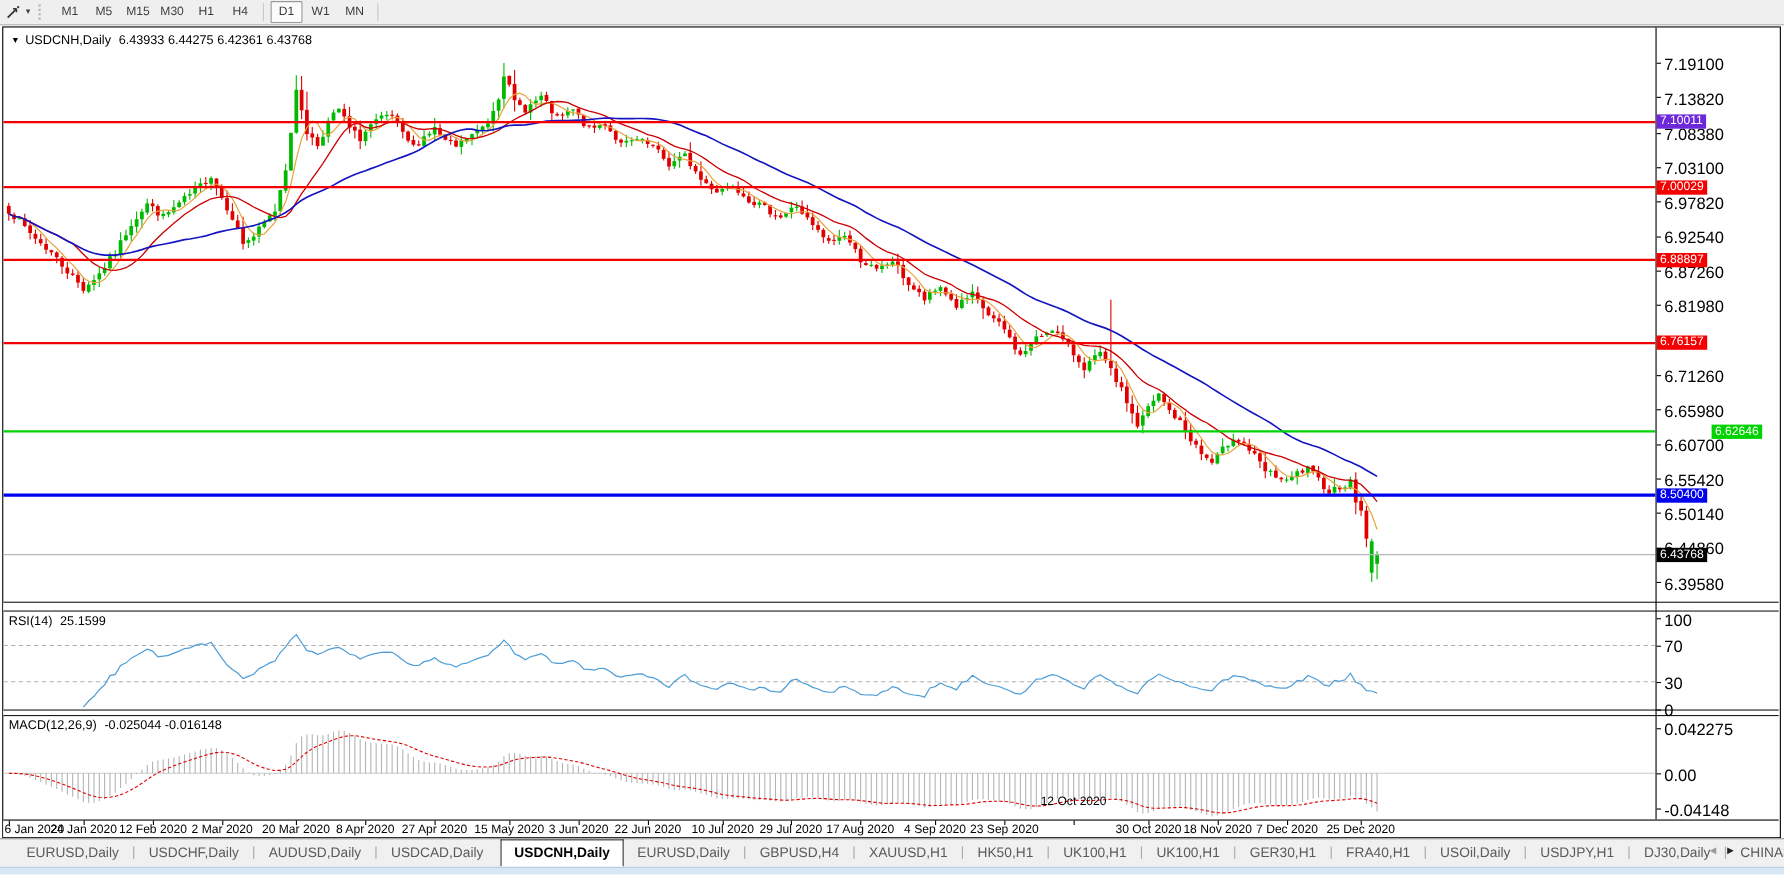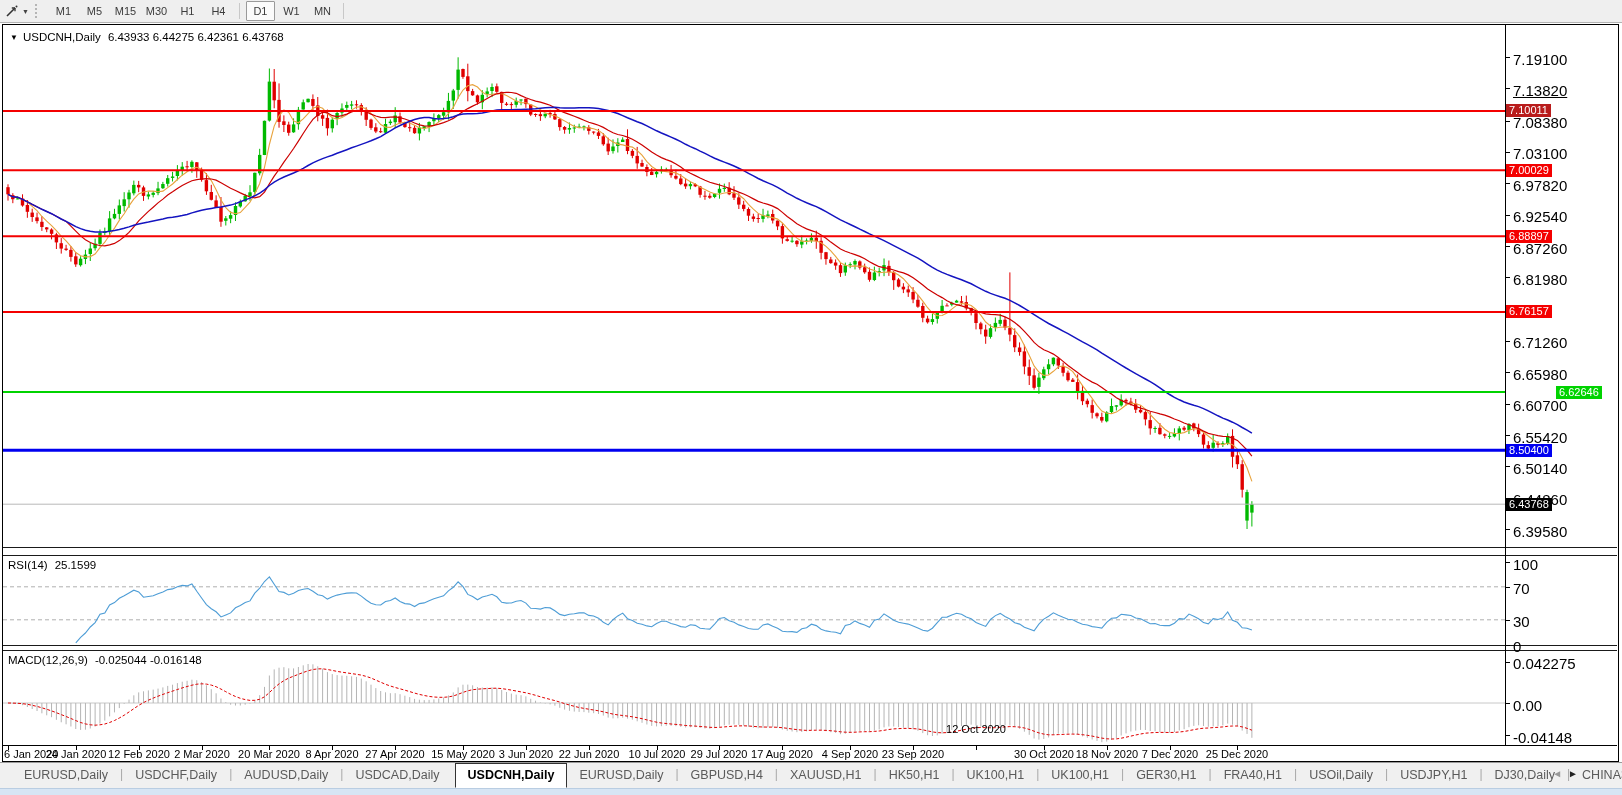--- a/index.html
+++ b/index.html
@@ -890,21 +890,21 @@
     <span>RSI(14)</span><span class="v">25.1599</span>
   </div>
   <div class="panel-label" style="left:8px;top:654px">
     <span>MACD(12,26,9)</span><span class="v">-0.025044 -0.016148</span>
   </div>
 
   <div id="overlay">
       <div class="tick-dash" style="left: 1506px; top: 57px;"></div>
       <div class="axis-lbl" style="left: 1513px; top: 51px;">7.19100</div>
       <div class="tick-dash" style="left: 1506px; top: 88px;"></div>
-      <div class="axis-lbl" style="left: 1513px; top: 82px; text-decoration: underline;">7.13820</div>
+      <div class="axis-lbl" style="left: 1513px; top: 82px;">7.13820</div>
       <div class="tick-dash" style="left: 1506px; top: 121px;"></div>
       <div class="axis-lbl" style="left: 1513px; top: 114px;">7.08380</div>
       <div class="tick-dash" style="left: 1506px; top: 152px;"></div>
       <div class="axis-lbl" style="left: 1513px; top: 145px;">7.03100</div>
       <div class="tick-dash" style="left: 1506px; top: 183px;"></div>
       <div class="axis-lbl" style="left: 1513px; top: 177px;">6.97820</div>
       <div class="tick-dash" style="left: 1506px; top: 215px;"></div>
       <div class="axis-lbl" style="left: 1513px; top: 208px;">6.92540</div>
       <div class="tick-dash" style="left: 1506px; top: 246px;"></div>
       <div class="axis-lbl" style="left: 1513px; top: 240px;">6.87260</div>
@@ -931,21 +931,21 @@
       <div class="tick-dash" style="left: 1506px; top: 620px;"></div>
       <div class="axis-lbl" style="left: 1513px; top: 613px;">30</div>
       <div class="tick-dash" style="left: 1506px; top: 645px;"></div>
       <div class="axis-lbl" style="left: 1513px; top: 638px;">0</div>
       <div class="tick-dash" style="left: 1506px; top: 662px;"></div>
       <div class="axis-lbl" style="left: 1513px; top: 655px;">0.042275</div>
       <div class="tick-dash" style="left: 1506px; top: 703px;"></div>
       <div class="axis-lbl" style="left: 1513px; top: 697px;">0.00</div>
       <div class="tick-dash" style="left: 1506px; top: 735px;"></div>
       <div class="axis-lbl" style="left: 1513px; top: 729px;">-0.04148</div>
-      <div class="badge" style="left: 1506px; top: 104px; background: #b91c1c;">7.10011</div>
+      <div class="badge" style="left: 1506px; top: 104px; background: #6d28d9;">7.10011</div>
       <div class="badge" style="left: 1506px; top: 164px; background: rgb(244, 0, 0);">7.00029</div>
       <div class="badge" style="left: 1506px; top: 230px; background: rgb(244, 0, 0);">6.88897</div>
       <div class="badge" style="left: 1506px; top: 305px; background: rgb(244, 0, 0);">6.76157</div>
       <div class="badge" style="left: 1556px; top: 386px; background: rgb(0, 211, 0);">6.62646</div>
       <div class="badge" style="left: 1506px; top: 444px; background: rgb(0, 0, 240);">8.50400</div>
       <div class="badge" style="left: 1506px; top: 498px; background: rgb(0, 0, 0);">6.43768</div>
       <div class="date-tick" style="left: 8px; top: 746px;"></div>
       <div class="date-lbl" style="top: 748px; left: 4px;">6 Jan 2020</div>
       <div class="date-tick" style="left: 76px; top: 746px;"></div>
       <div class="date-lbl" style="top: 748px; left: 76px; transform: translateX(-50%);">24 Jan 2020</div>

